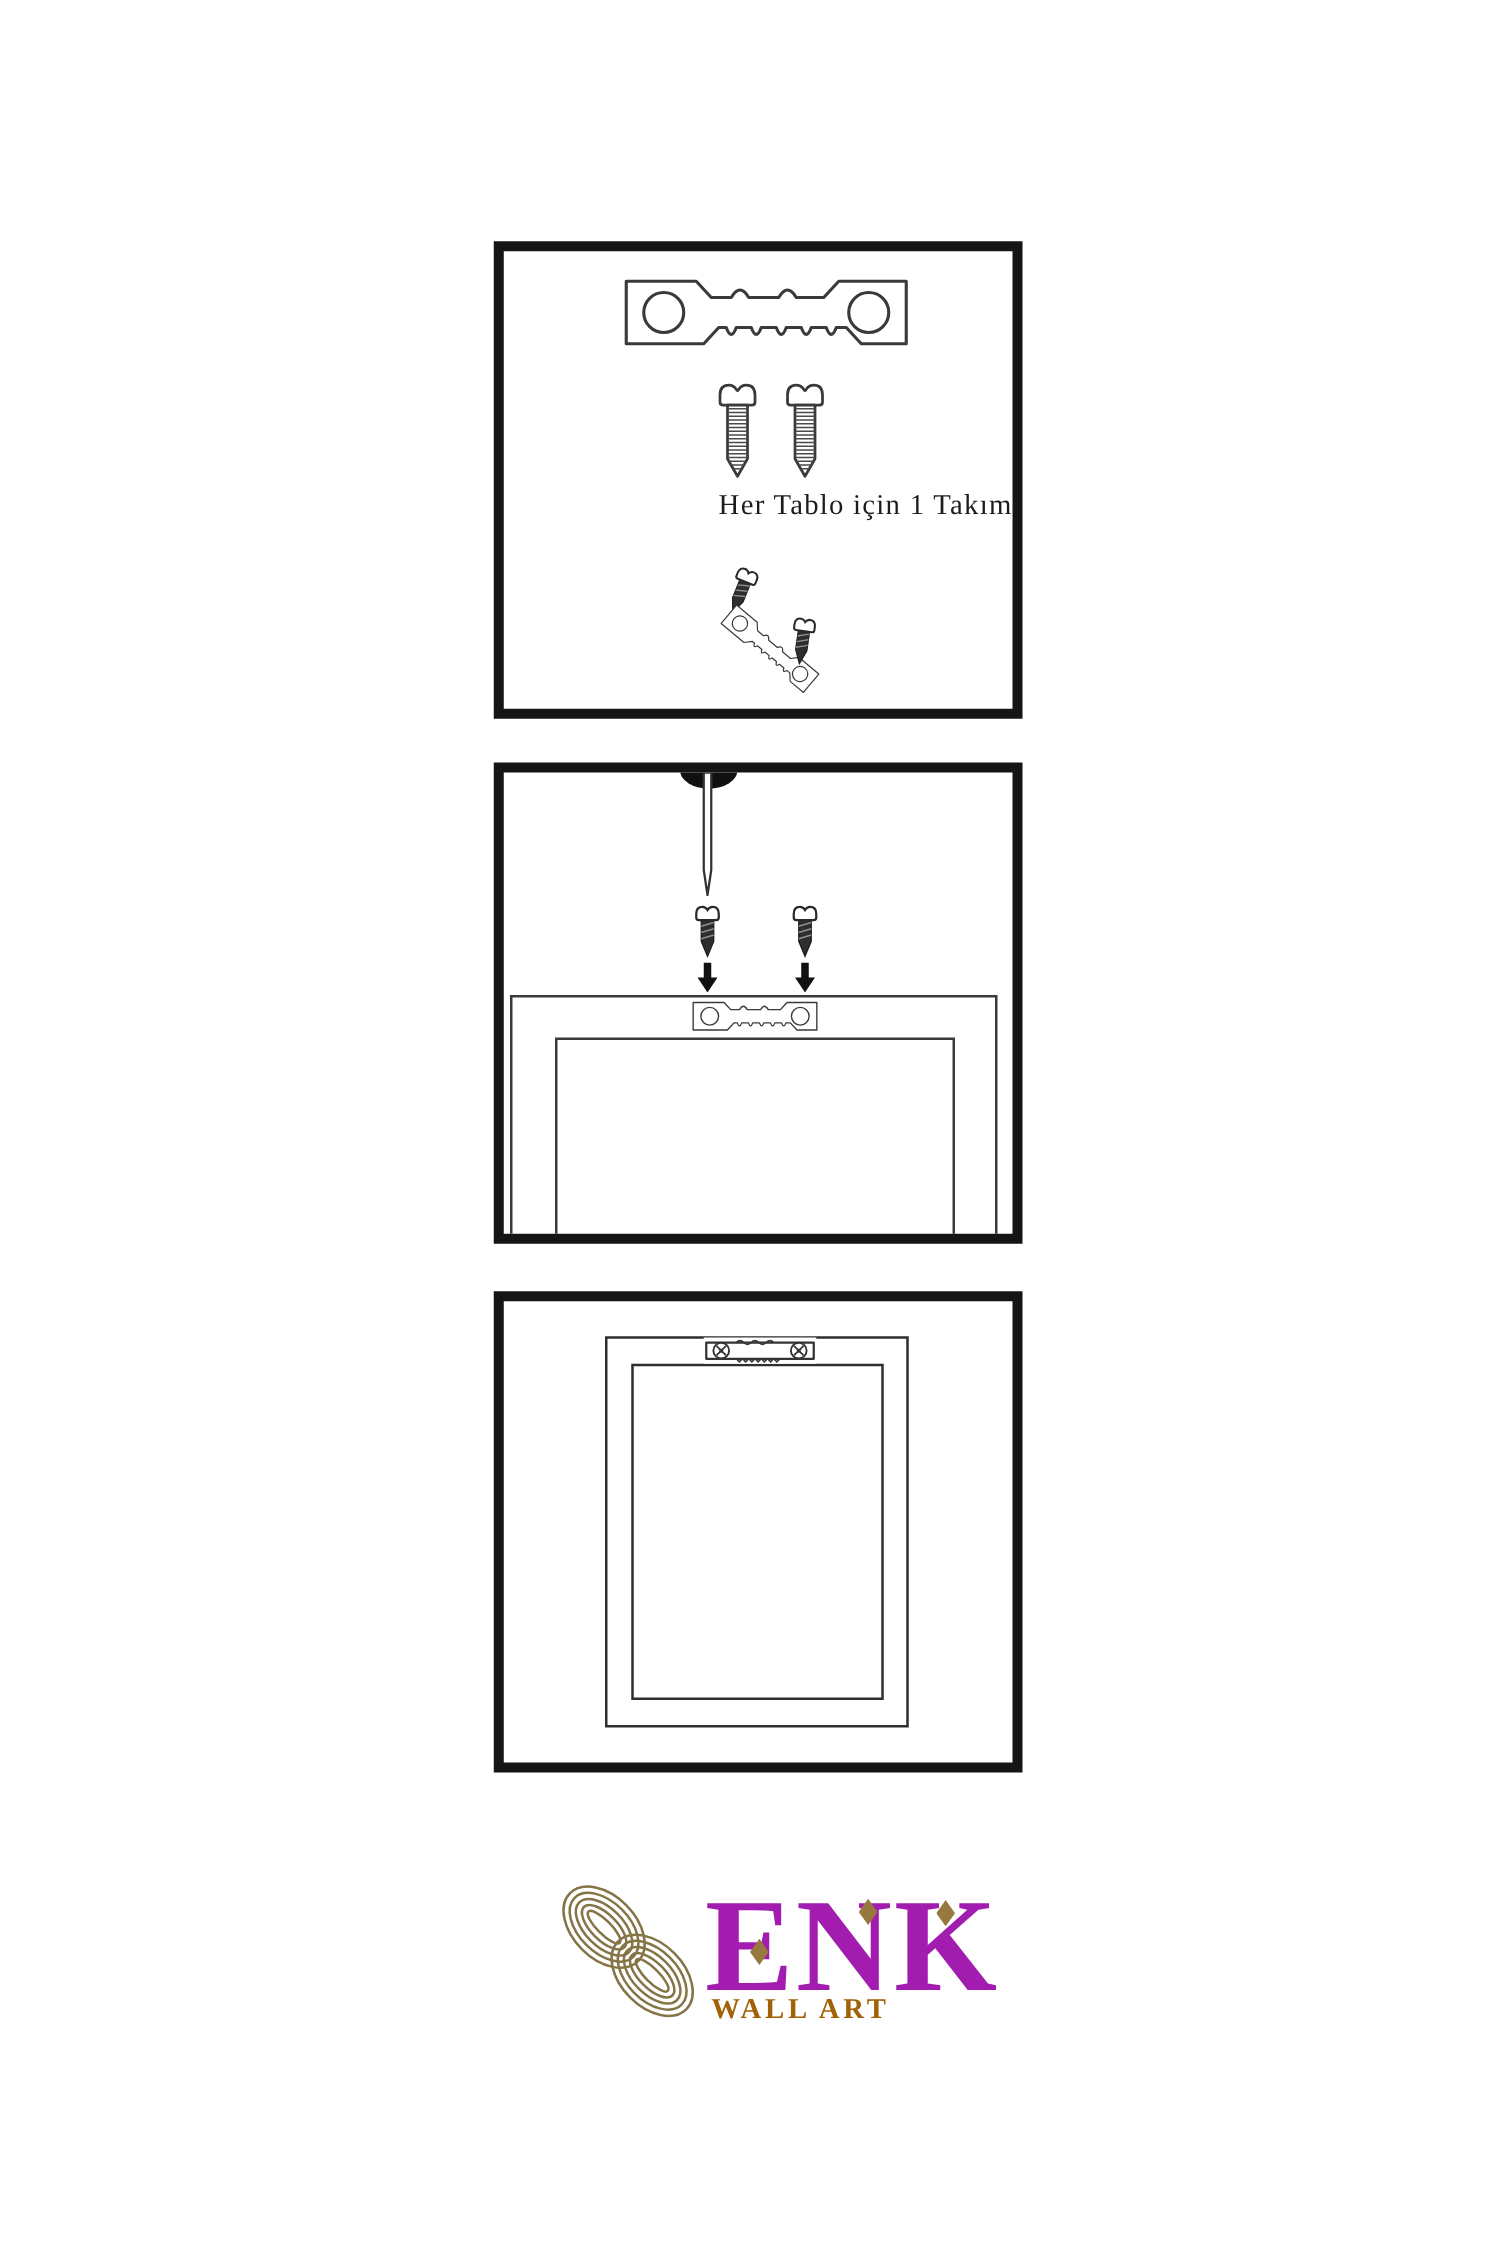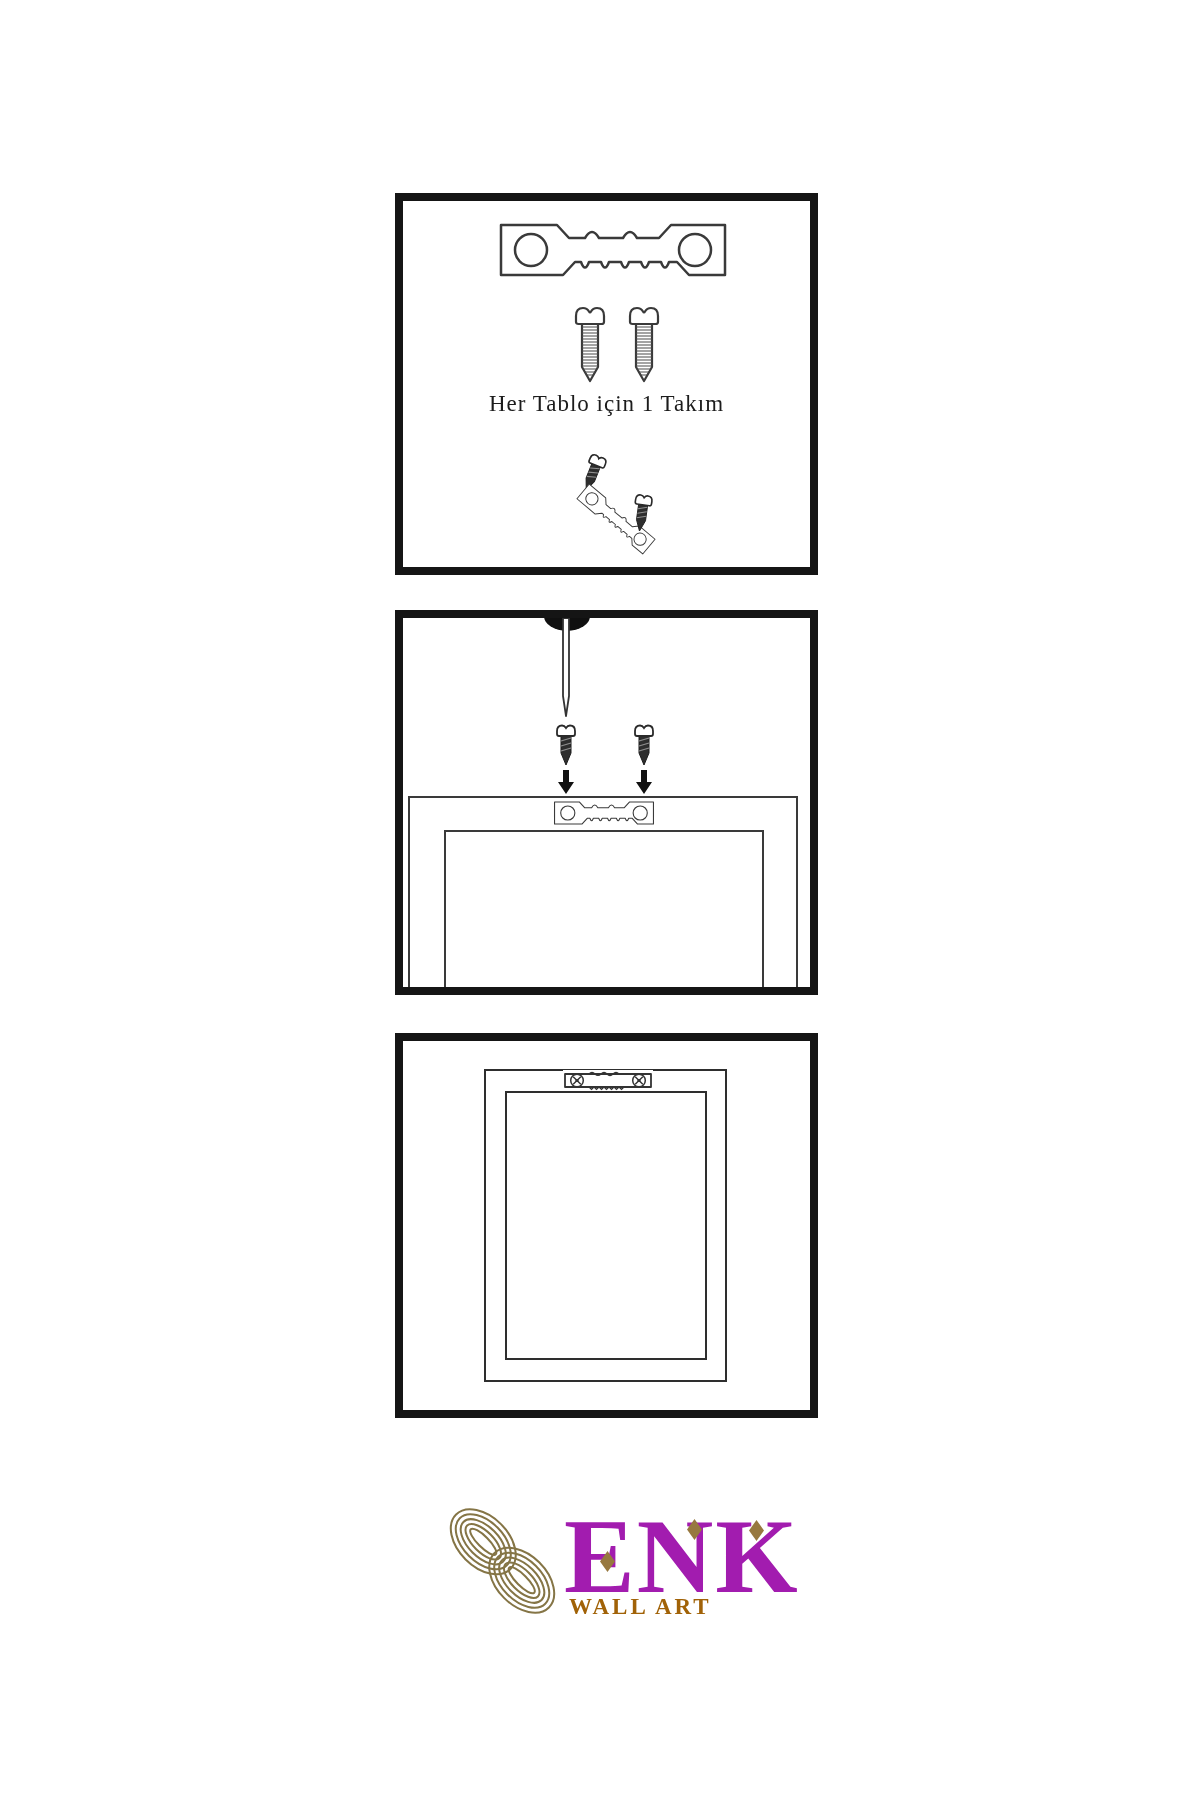--- a/index.html
+++ b/index.html
@@ -9,21 +9,21 @@
   }
   .panel{
     position:absolute;left:395px;width:423px;height:382px;
     border:8px solid #151515;background:#ffffff;box-sizing:border-box;
     overflow:hidden;
   }
   #panel-1{top:193px;height:382px;}
   #panel-2{top:610px;height:385px;}
   #panel-3{top:1033px;height:385px;}
   .caption{
-    position:absolute;left:0;top:190px;width:100%;text-align:center;
+    position:absolute;left:0;top:190px;width:100%;text-align:right;
     font-size:23px;color:#1c1c1c;letter-spacing:1px;font-weight:400;
   }
   .blob{
     position:absolute;left:141px;top:-2px;width:46px;height:15px;
     background:#101010;border-radius:0 0 23px 23px / 0 0 15px 15px;
   }
   .frame-rect{position:absolute;box-sizing:border-box;background:transparent;}
   .frame-outer2{left:5px;top:178px;width:390px;height:230px;border:2px solid #3a3a3a;}
   .frame-inner2{left:41px;top:212px;width:320px;height:200px;border:2px solid #3a3a3a;}
   .frame-outer3{left:81px;top:28px;width:243px;height:313px;border:2px solid #2e2e2e;}

